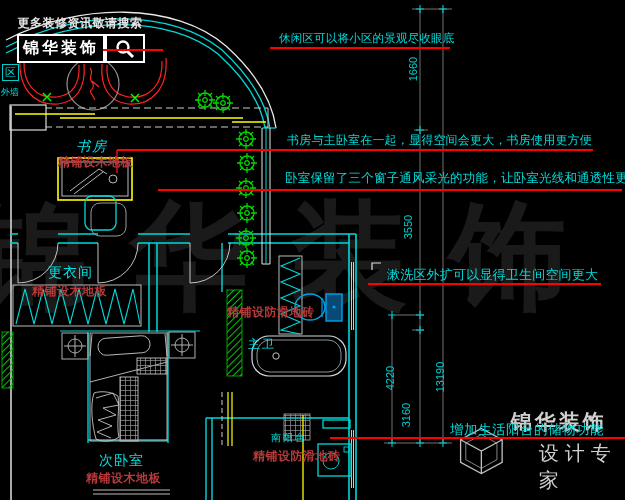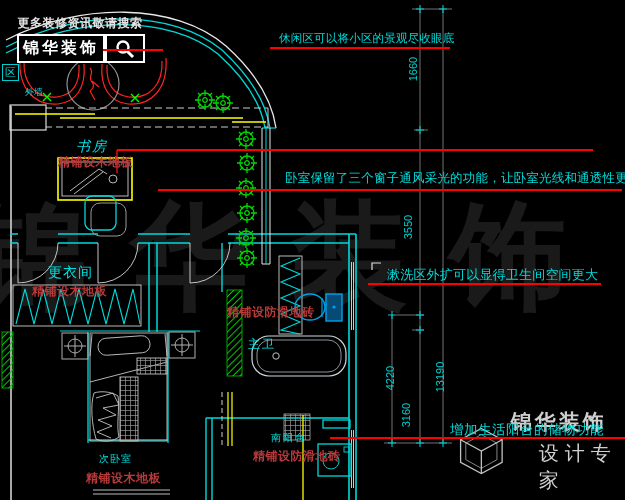--- a/index.html
+++ b/index.html
@@ -24,21 +24,21 @@
        z-index:7;display:flex;align-items:center;justify-content:center;}
   #logo-redline{left:103px;top:49px;width:60px;z-index:8;height:2px;background:#f00;}
   
   #wm-footer{left:458px;top:408px;z-index:4;color:#cfcfcf;}
   #wm-footer .row{display:flex;align-items:center;}
   #wm-brand{font-family:"Liberation Serif",serif;font-weight:bold;font-size:21px;letter-spacing:3px;}
   #wm-slogan{font-family:"Liberation Serif",serif;font-size:20px;letter-spacing:6px;margin-top:4px;margin-left:28px;}
   #wm-url{font-size:11px;font-weight:bold;letter-spacing:1.6px;margin-top:6px;color:#c8c8c8;}
   #area-box{left:2px;top:64px;border:1px solid #00cccc;color:#00dcdc;font-size:11px;
        padding:0 2px;z-index:4;}
-  #area-sub{left:1px;top:86px;color:#00dcdc;font-size:9px;z-index:4;padding-left:24px;}
+  #area-sub{left:1px;top:86px;color:#00dcdc;font-size:9px;z-index:4;}
 </style>
 </head>
 <body>
 
 <div id="stage">
 
   <div class="abs" id="wm-center">锦华装饰</div>
 
   <svg class="abs" width="625" height="500" viewBox="0 0 625 500" style="left:0;top:0;z-index:2">
     <defs>
@@ -201,34 +201,35 @@
     </g>
   </svg>
 
   <div class="abs redline" style="left:270px;top:47px;width:180px;"></div>
   <div class="abs redline" style="left:117px;top:149px;width:476px;"></div>
   <div class="abs redline" style="left:158px;top:189px;width:464px;"></div>
   <div class="abs redline" style="left:368px;top:283px;width:233px;"></div>
   <div class="abs redline" style="left:330px;top:437px;width:295px;"></div>
 
   <div class="abs ann" style="left:279px;top:31px;font-size:11.5px;">休闲区可以将小区的景观尽收眼底</div>
+  <div class="abs ann" style="left:287px;top:132px;font-size:12px;">书房与主卧室在一起，显得空间会更大，书房使用更方便</div>
   <div class="abs ann" style="left:285px;top:170px;font-size:12.5px;">卧室保留了三个窗子通风采光的功能，让卧室光线和通透性更好</div>
   <div class="abs ann" style="left:387px;top:266px;font-size:13px;">漱洗区外扩可以显得卫生间空间更大</div>
   <div class="abs ann" style="left:450px;top:421px;font-size:13.5px;letter-spacing:.5px;">增加生活阳台的储物功能</div>
 
   <div class="abs room" style="left:76px;top:138px;font-size:14px;letter-spacing:2px;font-style:italic;">书房</div>
   <div class="abs fin" style="left:58px;top:154px;">精铺设木地板</div>
 
   <div class="abs room" style="left:48px;top:264px;font-size:14px;letter-spacing:1px;">更衣间</div>
   <div class="abs fin" style="left:32px;top:283px;">精铺设木地板</div>
 
   <div class="abs room" style="left:248px;top:289px;font-size:12px;letter-spacing:2px;margin-top:47px;">主卫</div>
   <div class="abs fin" style="left:227px;top:304px;">精铺设防滑地砖</div>
 
-  <div class="abs room" style="left:99px;top:452px;font-size:10px;letter-spacing:1px;">次卧室</div>
+  <div class="abs room" style="left:99px;top:452px;font-size:14px;letter-spacing:1px;">次卧室</div>
   <div class="abs fin" style="left:86px;top:470px;">精铺设木地板</div>
 
   <div class="abs room" style="left:271px;top:431px;font-size:10px;letter-spacing:2px;">南阳台</div>
   <div class="abs fin" style="left:253px;top:448px;">精铺设防滑地砖</div>
 
   <div class="abs" id="area-box">区</div>
   <div class="abs" id="area-sub">外墙</div>
 
   <div class="abs dim" style="left:391px;top:63px;">1660</div>
   <div class="abs dim" style="left:386px;top:221px;">3550</div>

